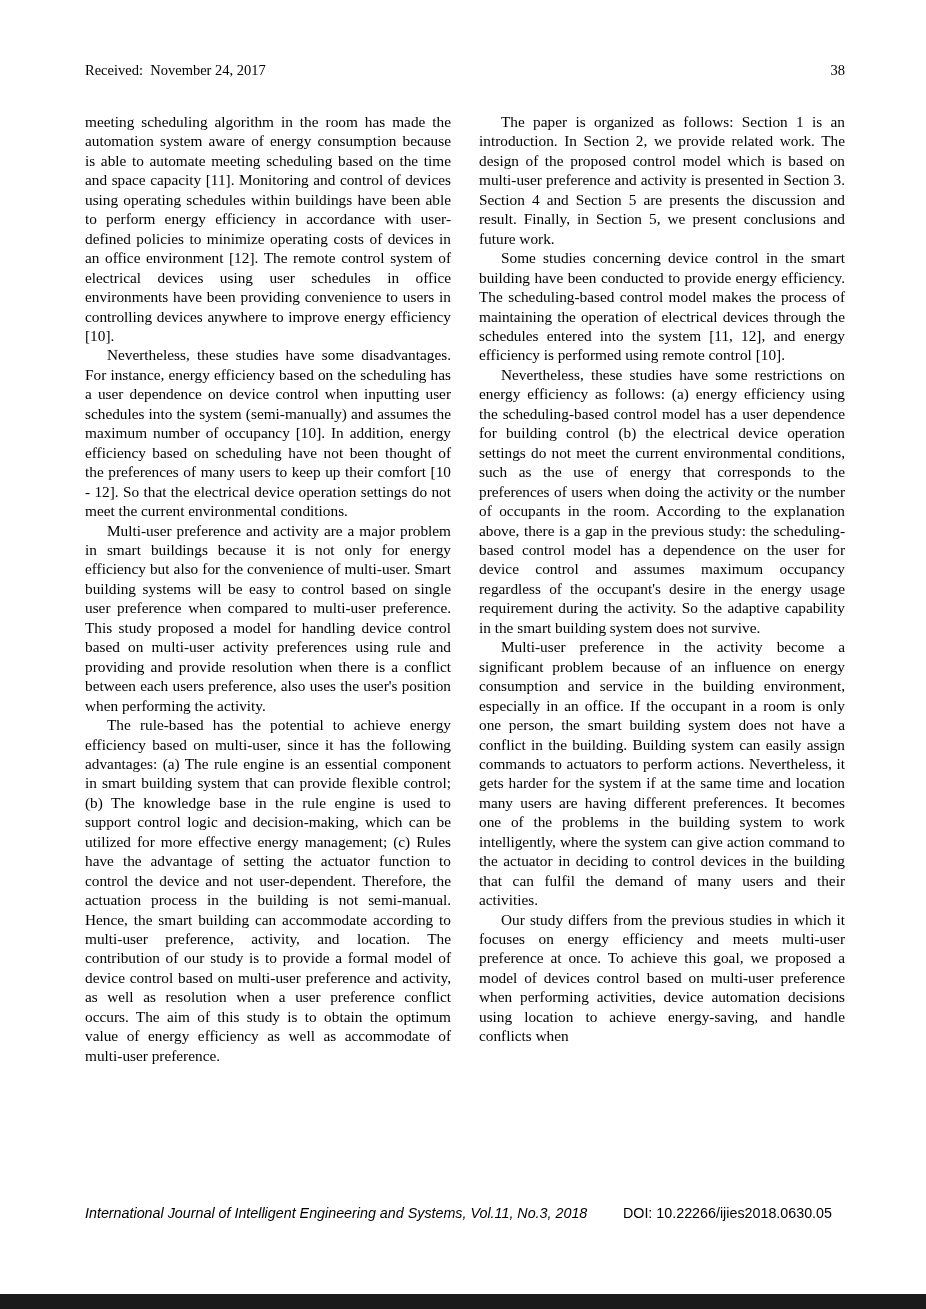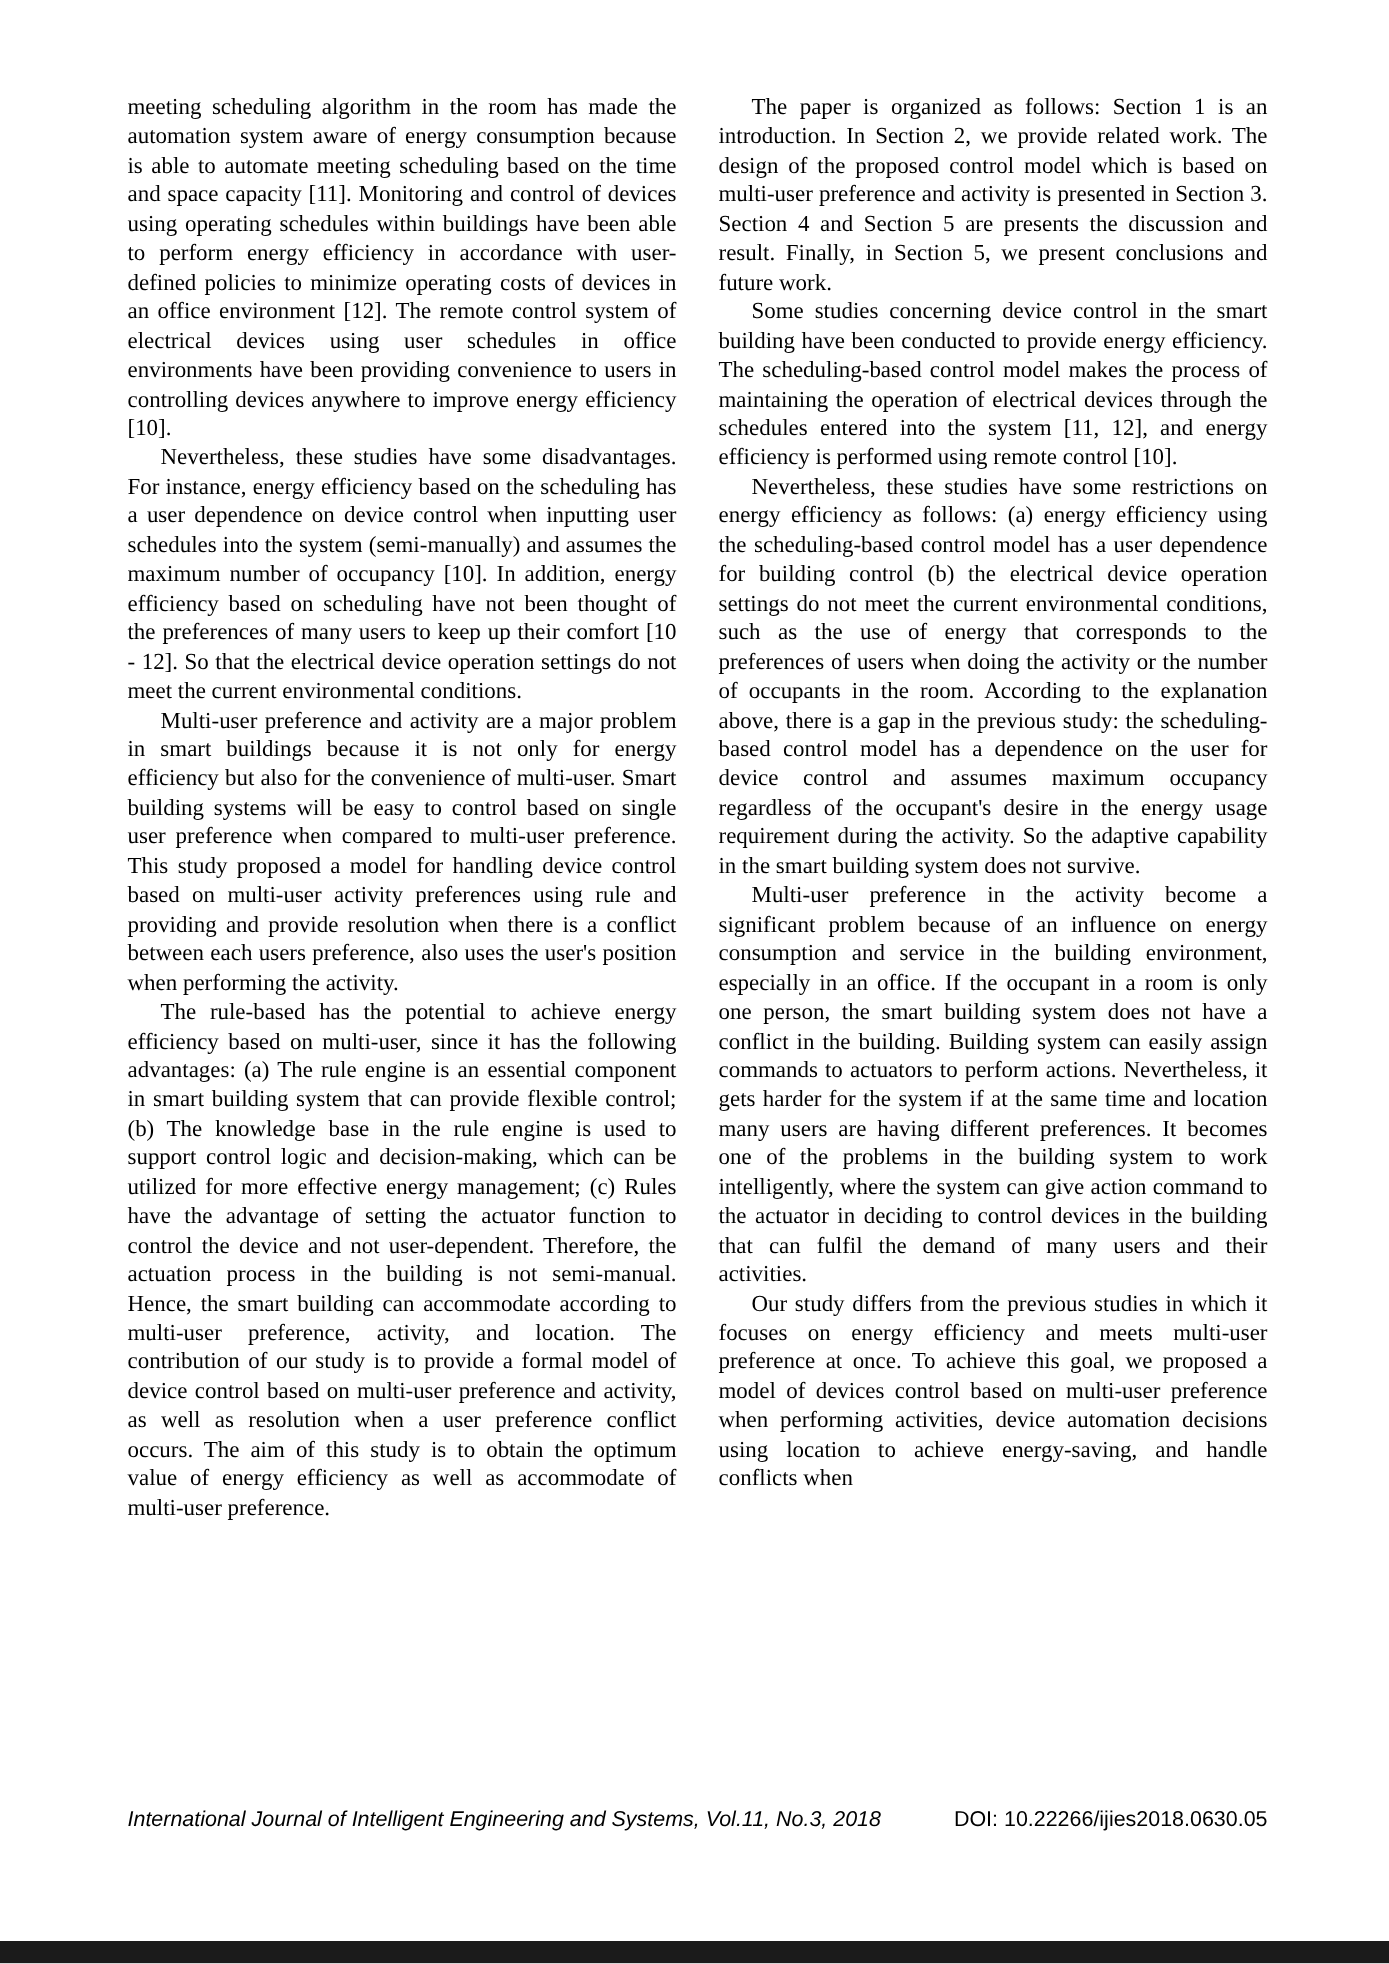--- a/index.html
+++ b/index.html
@@ -40,21 +40,21 @@
     font-family: "Liberation Sans", sans-serif;
     font-weight: bold;
     font-size: 15.5px;
     text-align: left;
     margin: 11px 0 10px 0;
     letter-spacing: 0.1px;
   }
   h2.section .sec-num { margin-right: 13px; }
   .footer-row {
     position: absolute;
-    left: 85px; right: 81px;
+    left: 85px; right: 94px;
     top: 1205px;
     display: flex;
     justify-content: space-between;
     align-items: baseline;
     font-size: 14.3px;
   }
   .footer-row .journal {
     font-family: "Liberation Sans", sans-serif;
     font-style: italic;
   }
@@ -66,20 +66,24 @@
     left: 0; right: 0; bottom: 0;
     height: 15px;
     background: #1b1b1b;
   }
 </style>
 </head>
 <body>
 
 <div class="page">
 
+  <div class="header-row">
+    <span class="received">Received:  November 24, 2017</span>
+    <span class="pageno">38</span>
+  </div>
 
   <div class="columns">
 
     <div class="col">
       <p class="noindent">meeting scheduling algorithm in the room has made the automation system aware of energy consumption because is able to automate meeting scheduling based on the time and space capacity [11]. Monitoring and control of devices using operating schedules within buildings have been able to perform energy efficiency in accordance with user-defined policies to minimize operating costs of devices in an office environment [12]. The remote control system of electrical devices using user schedules in office environments have been providing convenience to users in controlling devices anywhere to improve energy efficiency [10].</p>
       <p>Nevertheless, these studies have some disadvantages. For instance, energy efficiency based on the scheduling has a user dependence on device control when inputting user schedules into the system (semi-manually) and assumes the maximum number of occupancy [10]. In addition, energy efficiency based on scheduling have not been thought of the preferences of many users to keep up their comfort [10 - 12]. So that the electrical device operation settings do not meet the current environmental conditions.</p>
       <p>Multi-user preference and activity are a major problem in smart buildings because it is not only for energy efficiency but also for the convenience of multi-user. Smart building systems will be easy to control based on single user preference when compared to multi-user preference. This study proposed a model for handling device control based on multi-user activity preferences using rule and providing and provide resolution when there is a conflict between each users preference, also uses the user's position when performing the activity.</p>
       <p>The rule-based has the potential to achieve energy efficiency based on multi-user, since it has the following advantages: (a) The rule engine is an essential component in smart building system that can provide flexible control; (b) The knowledge base in the rule engine is used to support control logic and decision-making, which can be utilized for more effective energy management; (c) Rules have the advantage of setting the actuator function to control the device and not user-dependent. Therefore, the actuation process in the building is not semi-manual. Hence, the smart building can accommodate according to multi-user preference, activity, and location. The contribution of our study is to provide a formal model of device control based on multi-user preference and activity, as well as resolution when a user preference conflict occurs. The aim of this study is to obtain the optimum value of energy efficiency as well as accommodate of multi-user preference.</p>
     </div>
 

